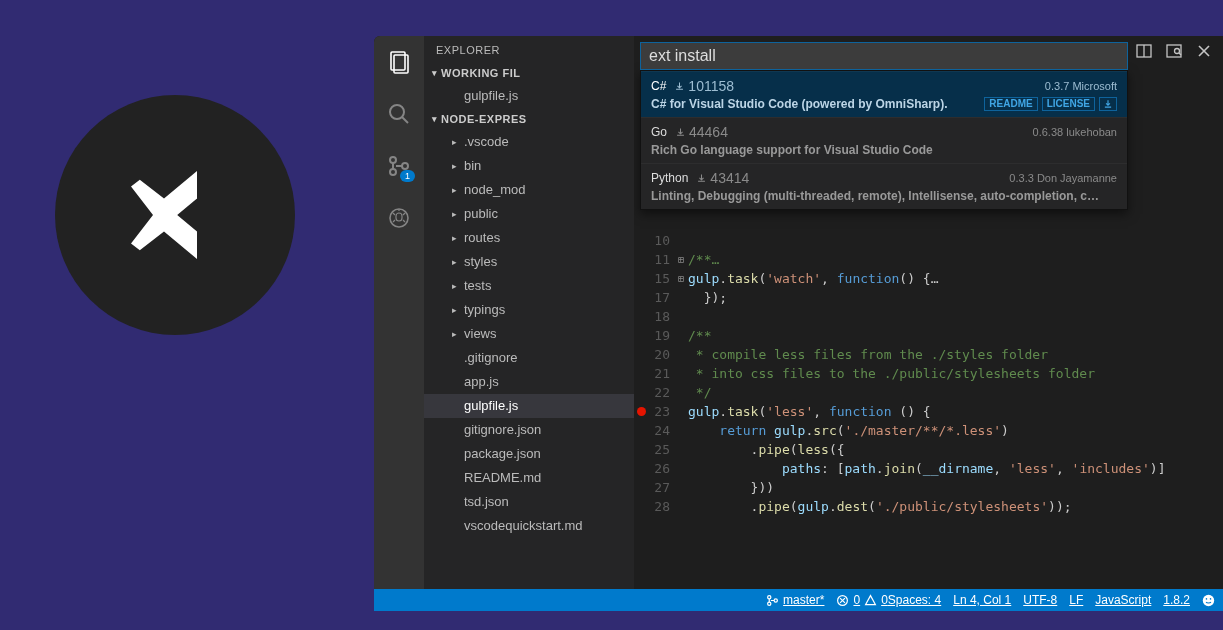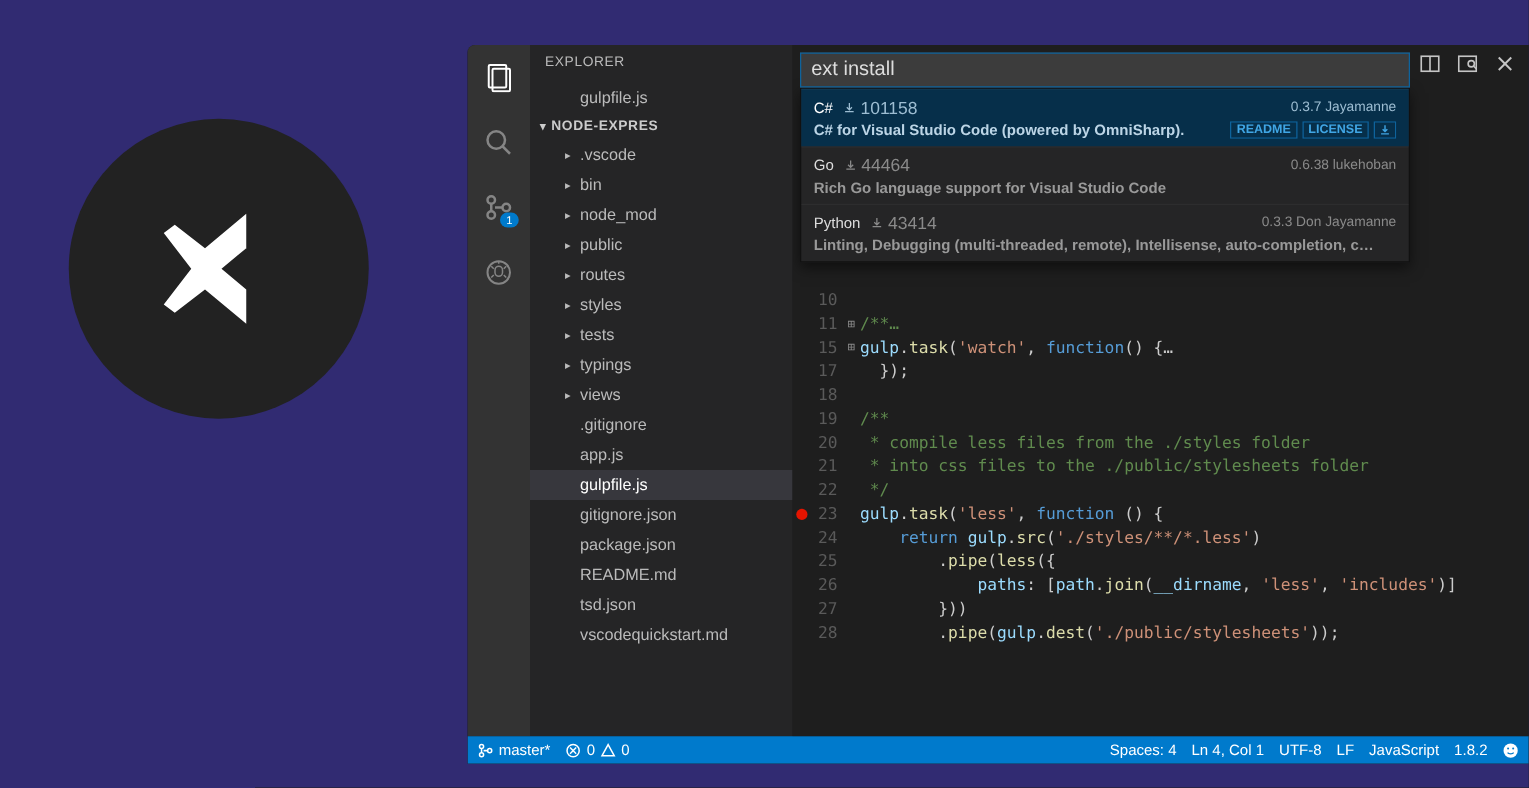--- a/index.html
+++ b/index.html
@@ -263,21 +263,22 @@
 
   
   .statusbar {
     height: 22px;
     background: #007ACC;
     color: #fff;
     display: flex;
     align-items: center;
     font-size: 12px;
     padding: 0 8px;
-    justify-content: space-between;
+    justify-content: flex-end;
+    text-decoration: underline;
   }
   .statusbar .sb-left, .statusbar .sb-right {
     display: flex; align-items: center; gap: 12px;
   }
   .sb-item { display: flex; align-items: center; gap: 4px; }
   .sb-item svg { width: 13px; height: 13px; }
 </style>
 </head>
 <body>
 
@@ -315,20 +316,21 @@
       <div class="aicon">
         <svg viewBox="0 0 24 24" fill="none" stroke="currentColor" stroke-width="1.6">
             <circle cx="12" cy="12" r="9"></circle>
             <path d="M12 7a3 3 0 0 1 3 3v2a3 3 0 0 1-6 0v-2a3 3 0 0 1 3-3zM8 9l-2-2M16 9l2-2M8 14l-2 2M16 14l2 2M12 5V3" stroke-width="1.2"></path>
           </svg>
       </div>
     </div>
 
     <div class="sidebar">
       <div class="sidebar-title">EXPLORER</div>
+      <div class="section-header">WORKING FIL</div>
       <div class="tree" id="working-files-list">
           <div class="tree-item file">gulpfile.js</div>
         </div>
       <div class="section-header">NODE-EXPRES</div>
       <div class="tree" id="project-tree">
           <div class="tree-item folder">.vscode</div>
           <div class="tree-item folder">bin</div>
           <div class="tree-item folder">node_mod</div>
           <div class="tree-item folder">public</div>
           <div class="tree-item folder">routes</div>
@@ -374,21 +376,21 @@
         <input class="palette-input" value="ext install " style="">
         <div class="palette-list" id="palette-list">
             <div class="ext-item selected">
               <div class="ext-head">
                 <div class="ext-head-left">
                   <span class="ext-name">C#</span>
                   <span class="ext-dl"><svg width="11" height="11" viewBox="0 0 16 16" fill="none" stroke="currentColor" stroke-width="1.5">
                       <path d="M8 2v8M5 7l3 3 3-3M3 12h10"></path>
                     </svg>101158</span>
                 </div>
-                <div class="ext-head-right">0.3.7  Jayamanne</div>
+                <div class="ext-head-right">0.3.7  Microsoft</div>
               </div>
               <div class="ext-desc">
                 <span style="overflow: hidden; text-overflow: ellipsis;">C# for Visual Studio Code (powered by OmniSharp).</span>
                 <div class="ext-actions">
                   <span class="ext-btn">README</span>
                   <span class="ext-btn">LICENSE</span>
                   <span class="ext-install">
                     <svg width="10" height="10" viewBox="0 0 16 16" fill="none" stroke="currentColor" stroke-width="1.8">
                       <path d="M8 2v8M5 7l3 3 3-3M3 13h10"></path>
                     </svg>
@@ -431,21 +433,21 @@
           <div class="code-line"><div class="gutter">10</div><div class="code-text"></div></div>
           <div class="code-line"><div class="gutter">11<span class="fold">⊞</span></div><div class="code-text"><span class="c-comment">/**…</span></div></div>
           <div class="code-line"><div class="gutter">15<span class="fold">⊞</span></div><div class="code-text"><span class="c-ident">gulp</span><span class="c-punc">.</span><span class="c-func">task</span><span class="c-punc">(</span><span class="c-str">'watch'</span><span class="c-punc">, </span><span class="c-keyword">function</span><span class="c-punc">() {…</span></div></div>
           <div class="code-line"><div class="gutter">17</div><div class="code-text"><span class="c-punc">  });</span></div></div>
           <div class="code-line"><div class="gutter">18</div><div class="code-text"></div></div>
           <div class="code-line"><div class="gutter">19</div><div class="code-text"><span class="c-comment">/**</span></div></div>
           <div class="code-line"><div class="gutter">20</div><div class="code-text"><span class="c-comment"> * compile less files from the ./styles folder</span></div></div>
           <div class="code-line"><div class="gutter">21</div><div class="code-text"><span class="c-comment"> * into css files to the ./public/stylesheets folder</span></div></div>
           <div class="code-line"><div class="gutter">22</div><div class="code-text"><span class="c-comment"> */</span></div></div>
           <div class="code-line"><div class="gutter">23<span class="breakpoint"></span></div><div class="code-text"><span class="c-ident">gulp</span><span class="c-punc">.</span><span class="c-func">task</span><span class="c-punc">(</span><span class="c-str">'less'</span><span class="c-punc">, </span><span class="c-keyword">function</span><span class="c-punc"> () {</span></div></div>
-          <div class="code-line"><div class="gutter">24</div><div class="code-text"><span class="c-punc">    </span><span class="c-keyword">return</span><span class="c-punc"> </span><span class="c-ident">gulp</span><span class="c-punc">.</span><span class="c-func">src</span><span class="c-punc">(</span><span class="c-str">'./styles/**/*.less'</span><span class="c-punc">)</span></div></div>
+          <div class="code-line"><div class="gutter">24</div><div class="code-text"><span class="c-punc">    </span><span class="c-keyword">return</span><span class="c-punc"> </span><span class="c-ident">gulp</span><span class="c-punc">.</span><span class="c-func">src</span><span class="c-punc">(</span><span class="c-str">'./master/**/*.less'</span><span class="c-punc">)</span></div></div>
           <div class="code-line"><div class="gutter">25</div><div class="code-text"><span class="c-punc">        .</span><span class="c-func">pipe</span><span class="c-punc">(</span><span class="c-func">less</span><span class="c-punc">({</span></div></div>
           <div class="code-line"><div class="gutter">26</div><div class="code-text"><span class="c-punc">            </span><span class="c-ident">paths</span><span class="c-punc">: [</span><span class="c-ident">path</span><span class="c-punc">.</span><span class="c-func">join</span><span class="c-punc">(</span><span class="c-ident">__dirname</span><span class="c-punc">, </span><span class="c-str">'less'</span><span class="c-punc">, </span><span class="c-str">'includes'</span><span class="c-punc">)]</span></div></div>
           <div class="code-line"><div class="gutter">27</div><div class="code-text"><span class="c-punc">        }))</span></div></div>
           <div class="code-line"><div class="gutter">28</div><div class="code-text"><span class="c-punc">        .</span><span class="c-func">pipe</span><span class="c-punc">(</span><span class="c-ident">gulp</span><span class="c-punc">.</span><span class="c-func">dest</span><span class="c-punc">(</span><span class="c-str">'./public/stylesheets'</span><span class="c-punc">));</span></div></div>
         </div>
     </div>
 
   </div>
 
   <div class="statusbar">

